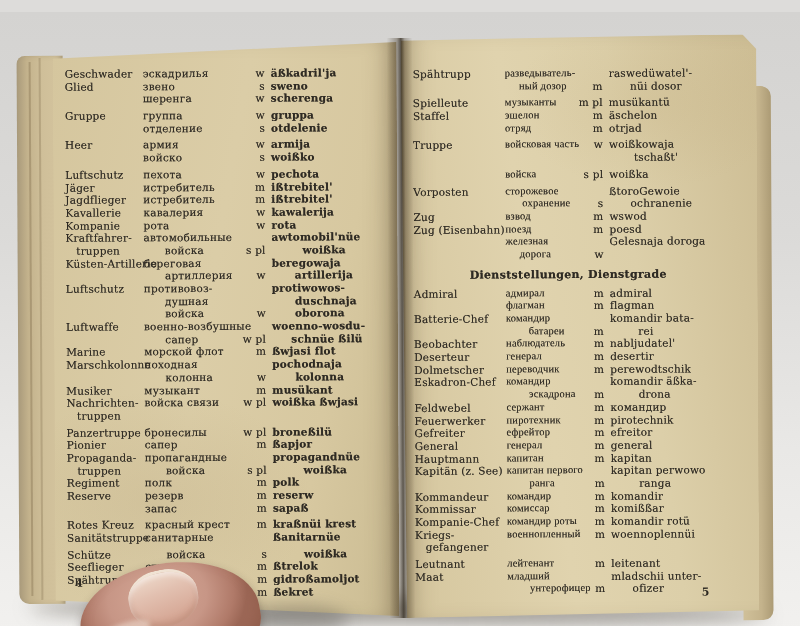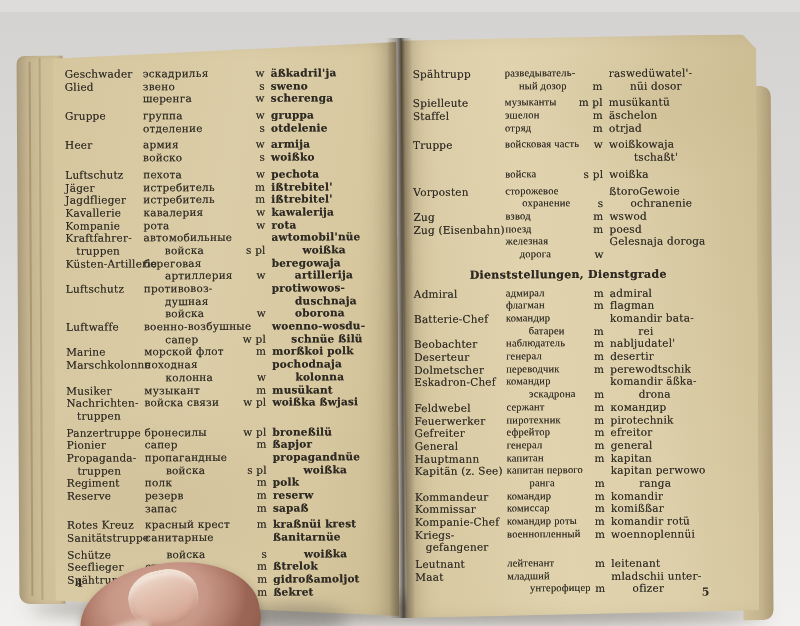--- a/index.html
+++ b/index.html
@@ -230,21 +230,21 @@
             </div>
             <div class="dict-row">
               <span class="cell col-ru">      сапер</span>
               <span class="cell col-g">w pl</span>
               <span class="cell col-tr">     schnüe ßilü</span>
             </div>
             <div class="dict-row">
               <span class="cell col-de">Marine</span>
               <span class="cell col-ru">морской флот</span>
               <span class="cell col-g">m</span>
-              <span class="cell col-tr">morßkoi polk</span>
+              <span class="cell col-tr">ßwjasi flot</span>
             </div>
             <div class="dict-row">
               <span class="cell col-de">Marschkolonne</span>
               <span class="cell col-ru">походная</span>
               <span class="cell col-tr">pochodnaja</span>
             </div>
             <div class="dict-row">
               <span class="cell col-ru">      колонна</span>
               <span class="cell col-g">w</span>
               <span class="cell col-tr">      kolonna</span>

